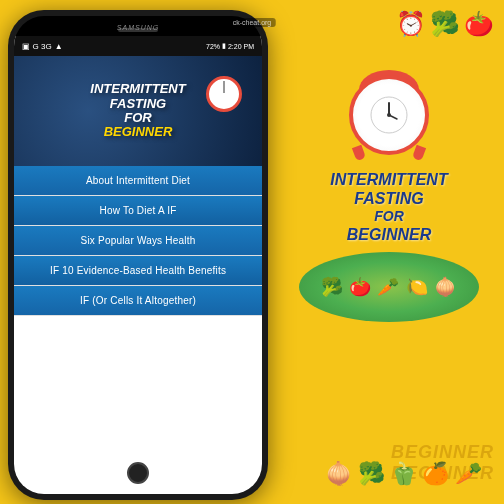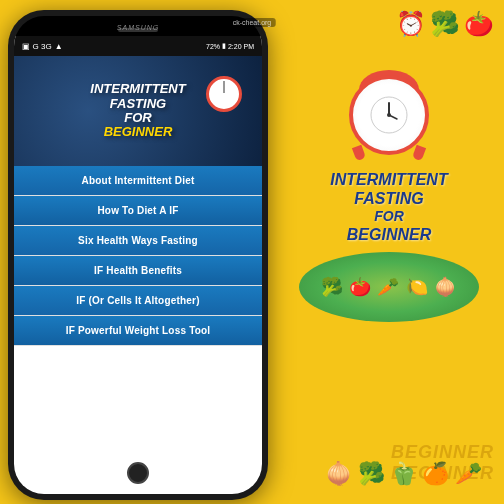--- a/index.html
+++ b/index.html
@@ -146,21 +146,21 @@
       cursor: pointer;
       text-align: center;
     }
 
     .menu-item:nth-child(even) {
       background: linear-gradient(to bottom, #1a7abf, #1260a0);
     }
 
     .menu-item-text {
       font-size: 10px;
-      font-weight: bold;
+      font-weight: normal;
       color: #fff;
       text-align: left;
       letter-spacing: 0.2px;
     }
 
     
     .right-content {
       position: absolute;
       top: 60px;
       right: 0;
@@ -447,30 +447,27 @@
       </div>
 
       <div class="menu-list">
         <div class="menu-item">
           <span class="menu-item-text">About Intermittent Diet</span>
         </div>
         <div class="menu-item">
           <span class="menu-item-text">How To Diet A IF</span>
         </div>
         <div class="menu-item">
-          <span class="menu-item-text">Six Health Ways Fasting</span>
+          <span class="menu-item-text">Six Popular Ways Health</span>
         </div>
         <div class="menu-item">
-          <span class="menu-item-text">IF Health Benefits</span>
+          <span class="menu-item-text">IF 10 Evidence-Based Health Benefits</span>
         </div>
         <div class="menu-item">
           <span class="menu-item-text">IF (Or Cells It Altogether)</span>
-        </div>
-        <div class="menu-item">
-          <span class="menu-item-text">IF Powerful Weight Loss Tool</span>
         </div>
       </div>
     </div>
 
     <div class="phone-home"></div>
   </div>
 </div>
 
 <div class="watermark-url">ck-cheat.org</div>
 

